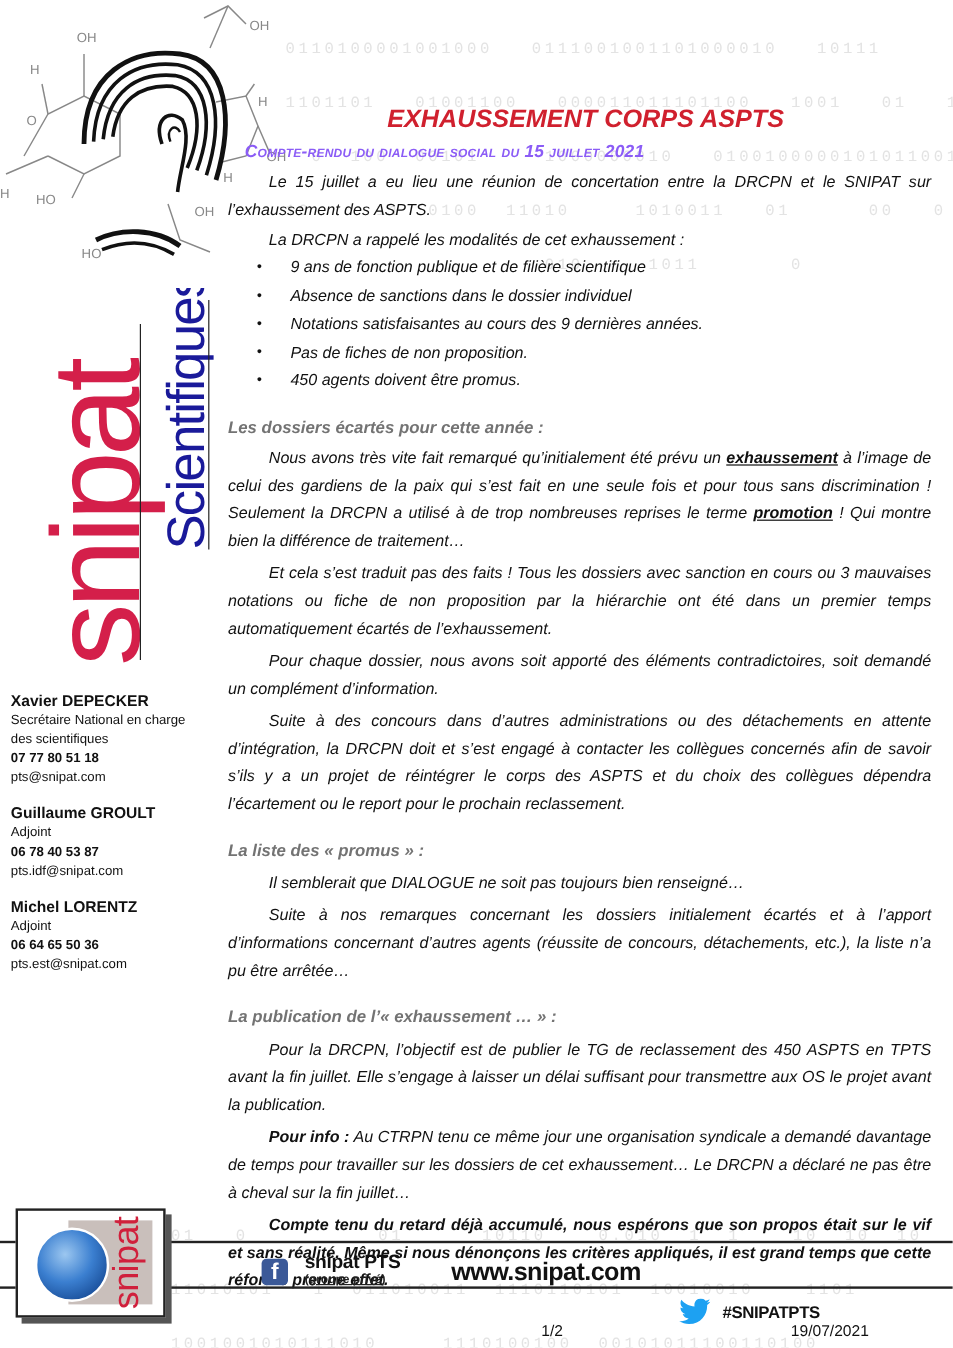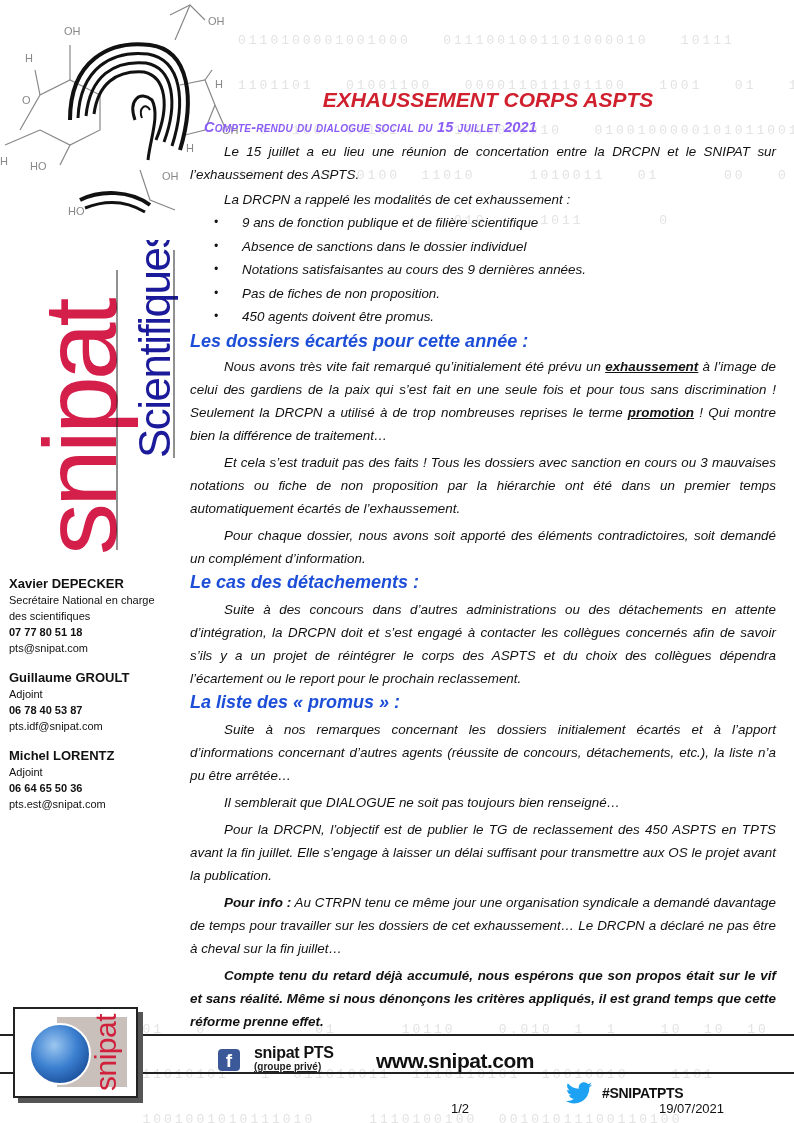--- a/index.html
+++ b/index.html
@@ -20,21 +20,21 @@
   .contact .phone { font-weight: bold; }
 
   .main { position: absolute; left: 190px; top: 86px; width: 586px; font-size: 13.4px; line-height: 23px; font-style: italic; }
   .title { text-align: center; color: #d0202e; font-weight: bold; font-size: 21px; line-height: 28px; margin-left: 10px; }
   .subtitle { text-align: left; color: #8b5cf6; font-weight: bold; font-size: 14.5px; line-height: 26px; margin-bottom: 0px; font-variant: small-caps; letter-spacing: 0.2px; margin-left: 14px; }
   p.para { text-align: justify; text-indent: 34px; margin-bottom: 0; }
   .intro-line { padding-left: 34px; margin-top: 2px; }
   ul.criteria { list-style: none; padding-left: 24px; }
   ul.criteria li { position: relative; padding-left: 28px; line-height: 23.5px; }
   ul.criteria li::before { content: "•"; position: absolute; left: 0; top: 0; font-size: 12px; }
-  .section-head { color: #1d4ed8; font-weight: bold; font-size: 18px; margin-top: 1px; margin-bottom: 2px; }
+  .section-head { color: #737373; font-weight: bold; font-size: 14px; margin-top: 16px; margin-bottom: 2px; }
   .gap { margin-top: 4px; }
   .u-b { font-weight: bold; text-decoration: underline; }
   .bold { font-weight: bold; }
 
   .footer-band { position: absolute; left: 0; top: 1034px; width: 794px; height: 40px; border-top: 2px solid #222; border-bottom: 2px solid #222; }
   .footer-logo { position: absolute; left: 13px; top: 1007px; width: 125px; height: 91px; background: #fff; border: 2px solid #222; box-shadow: 5px 5px 0 #555; }
   .footer-logo .grey { position: absolute; left: 42px; top: 8px; width: 70px; height: 70px; background: #c9bfbb; }
   .footer-logo .sphere { position: absolute; left: 14px; top: 14px; width: 62px; height: 62px; border-radius: 50%; background: radial-gradient(circle at 40% 35%, #9cc7f0 0%, #3b7fd0 45%, #1a4f9a 80%); border: 2px solid #fff; }
   .footer-logo .vtext { position: absolute; left: 76px; top: 82px; transform: rotate(-90deg); transform-origin: left top; color: #d0203c; font-size: 30px; line-height: 30px; letter-spacing: -0.5px; }
 
@@ -154,27 +154,27 @@
     <li>Notations satisfaisantes au cours des 9 dernières années.</li>
     <li>Pas de fiches de non proposition.</li>
     <li>450 agents doivent être promus.</li>
   </ul>
 
   <div class="section-head">Les dossiers écartés pour cette année :</div>
   <p class="para"><span>Nous avons très vite fait remarqué qu’initialement été prévu un </span><span class="u-b">exhaussement</span><span> à l’image de celui des gardiens de la paix qui s’est fait en une seule fois et pour tous sans discrimination ! Seulement la DRCPN a utilisé à de trop nombreuses reprises le terme </span><span class="u-b">promotion</span><span> ! Qui montre bien la différence de traitement…</span></p>
   <p class="para gap">Et cela s’est traduit pas des faits ! Tous les dossiers avec sanction en cours ou 3 mauvaises notations ou fiche de non proposition par la hiérarchie ont été dans un premier temps automatiquement écartés de l’exhaussement.</p>
   <p class="para gap">Pour chaque dossier, nous avons soit apporté des éléments contradictoires, soit demandé un complément d’information.</p>
 
-  <div class="section-head">Le cas des détachements :</div>
   <p class="para gap">Suite à des concours dans d’autres administrations ou des détachements en attente d’intégration, la DRCPN doit et s’est engagé à contacter les collègues concernés afin de savoir s’ils y a un projet de réintégrer le corps des ASPTS et du choix des collègues dépendra l’écartement ou le report pour le prochain reclassement.</p>
 
   <div class="section-head">La liste des « promus » :</div>
+  <p class="para gap">Il semblerait que DIALOGUE ne soit pas toujours bien renseigné…</p>
   <p class="para gap">Suite à nos remarques concernant les dossiers initialement écartés et à l’apport d’informations concernant d’autres agents (réussite de concours, détachements, etc.), la liste n’a pu être arrêtée…</p>
-  <p class="para gap">Il semblerait que DIALOGUE ne soit pas toujours bien renseigné…</p>
-
+
+  <div class="section-head">La publication de l’« exhaussement … » :</div>
   <p class="para gap">Pour la DRCPN, l’objectif est de publier le TG de reclassement des 450 ASPTS en TPTS avant la fin juillet. Elle s’engage à laisser un délai suffisant pour transmettre aux OS le projet avant la publication.</p>
   <p class="para gap"><span class="bold">Pour info :</span><span> Au CTRPN tenu ce même jour une organisation syndicale a demandé davantage de temps pour travailler sur les dossiers de cet exhaussement… Le DRCPN a déclaré ne pas être à cheval sur la fin juillet…</span></p>
   <p class="para gap bold">Compte tenu du retard déjà accumulé, nous espérons que son propos était sur le vif et sans réalité. Même si nous dénonçons les critères appliqués, il est grand temps que cette réforme prenne effet.</p>
 </div>
 
 <div class="footer-band"></div>
 <div class="footer-logo">
   <div class="grey"></div>
   <div class="sphere"></div>
   <div class="vtext">snipat</div>

